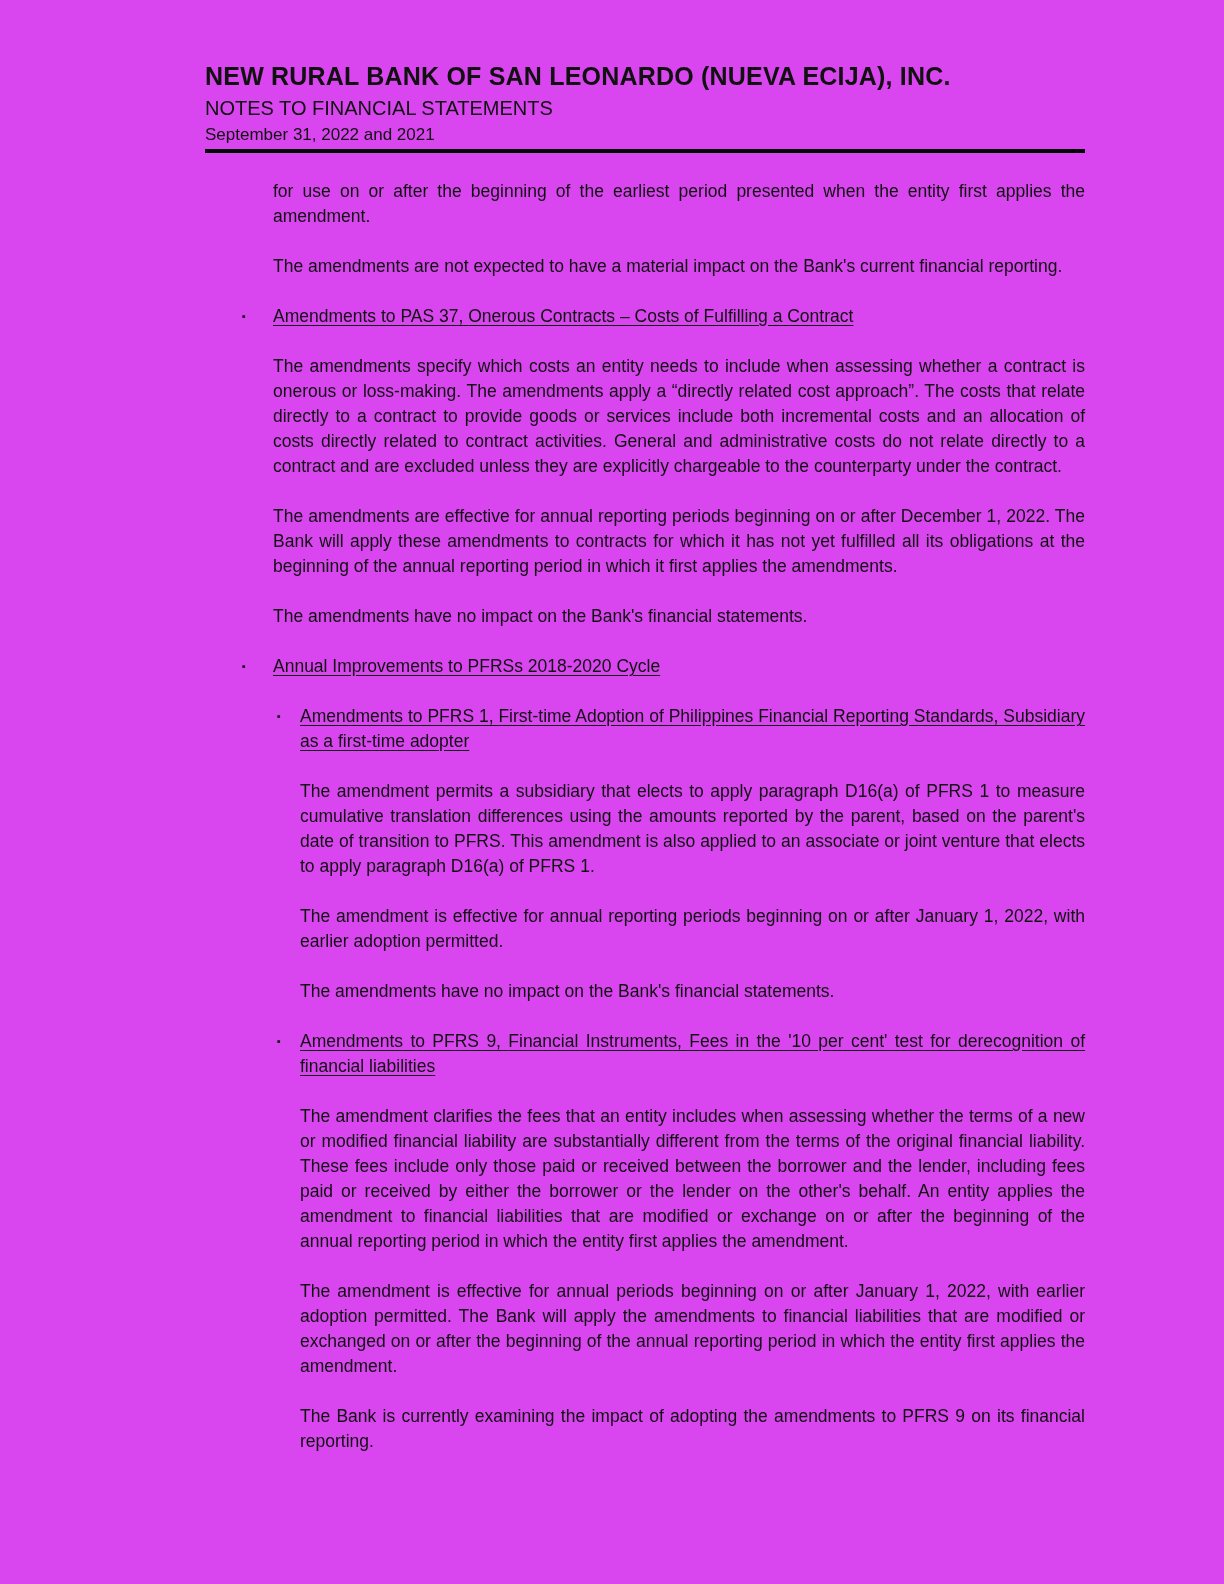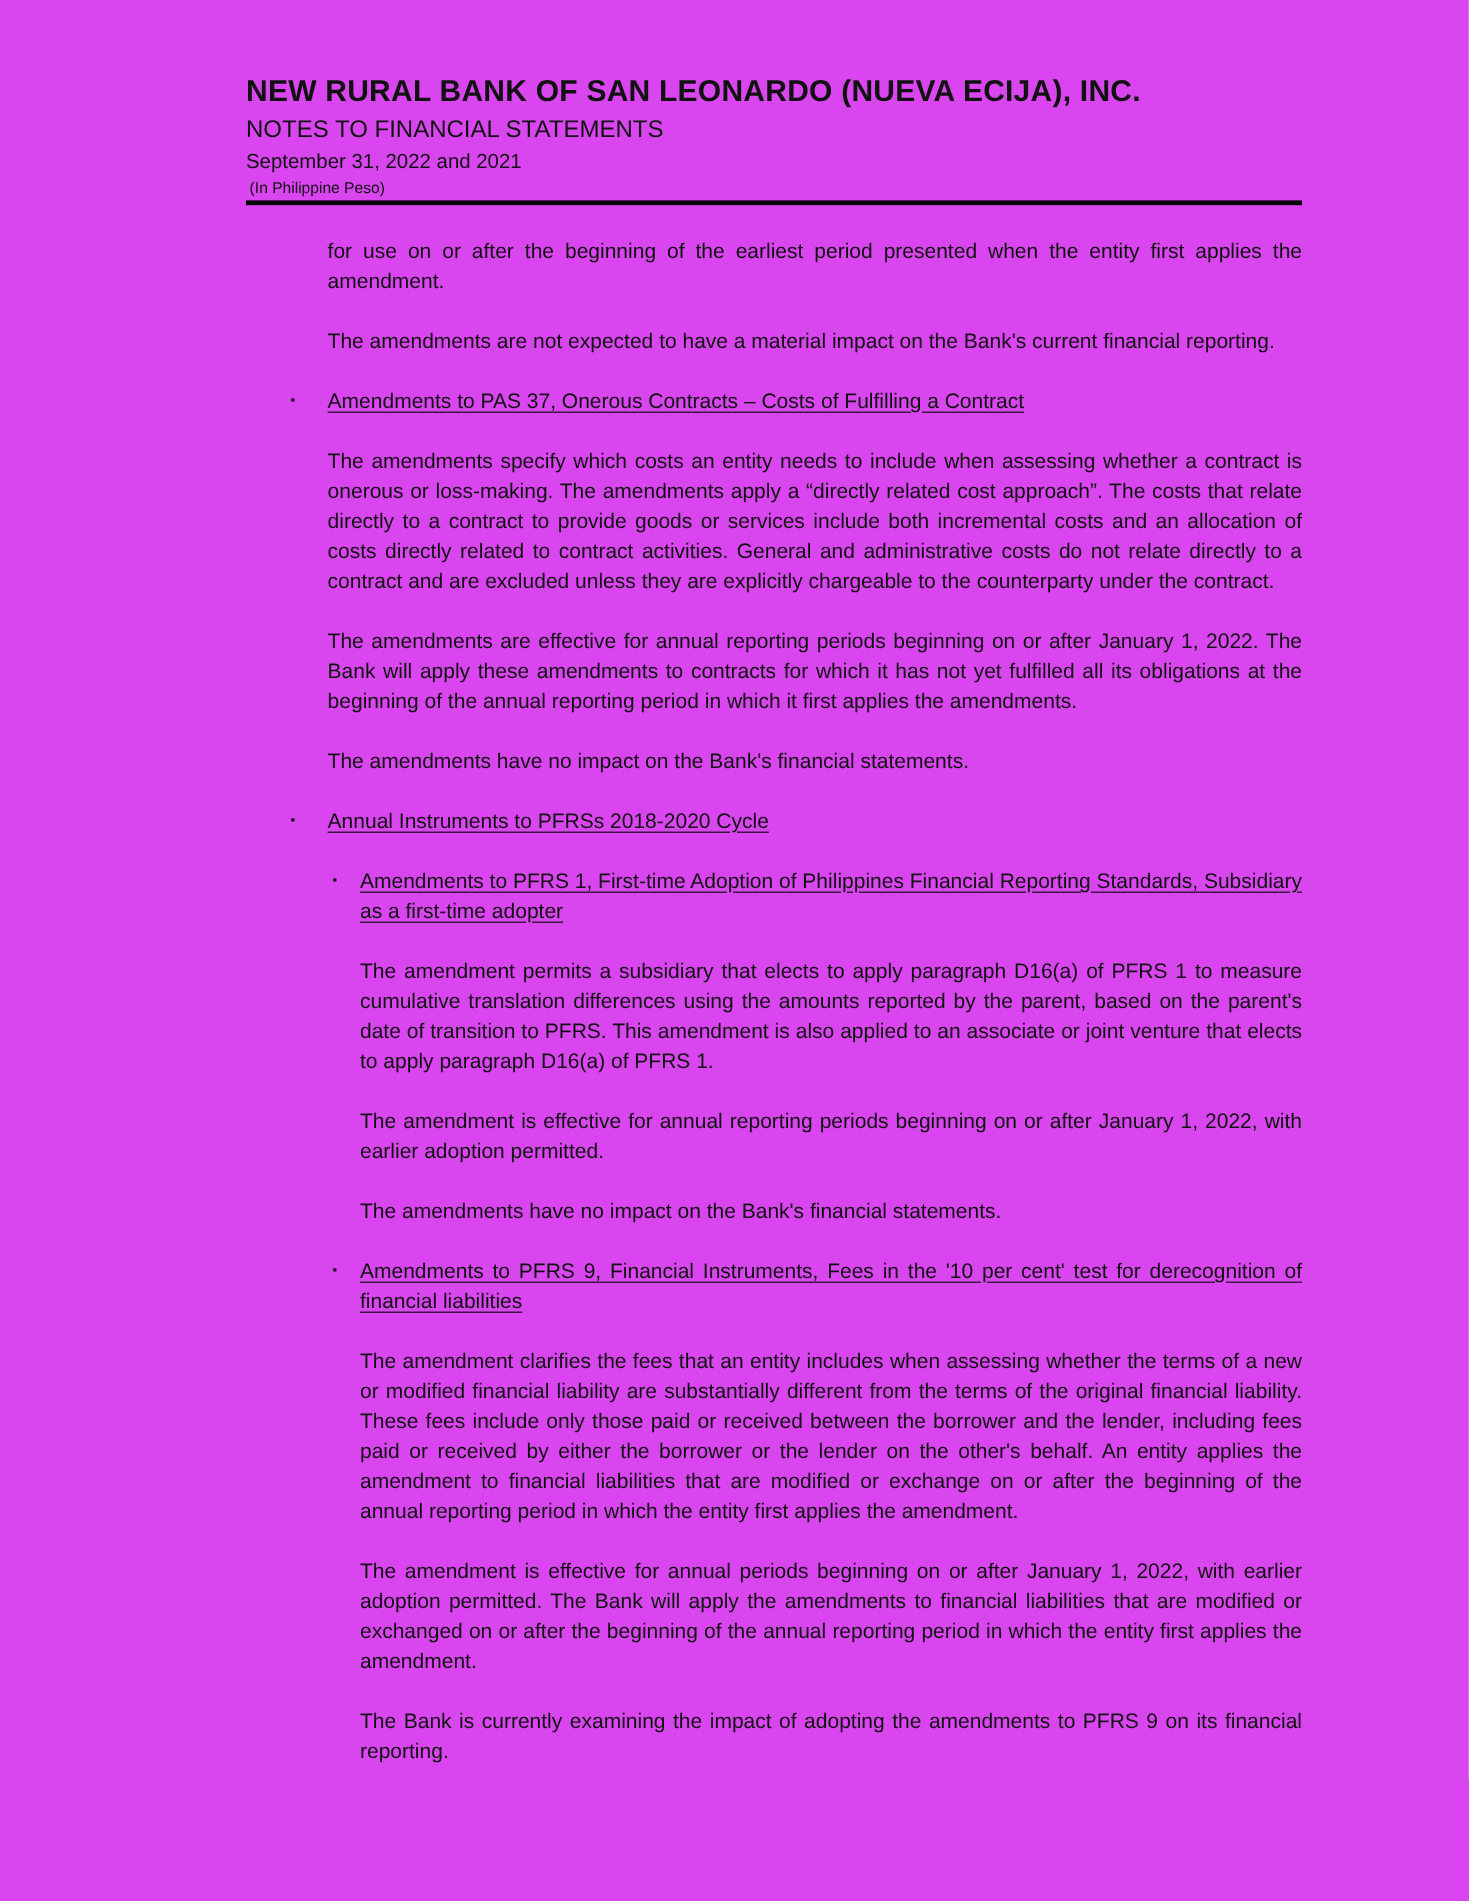--- a/index.html
+++ b/index.html
@@ -80,44 +80,43 @@
 </style>
 </head>
 <body>
 
 <div class="page">
 
   <div class="header">
     <div class="bank-name">NEW RURAL BANK OF SAN LEONARDO (NUEVA ECIJA), INC.</div>
     <div class="doc-title">NOTES TO FINANCIAL STATEMENTS</div>
     <div class="date-line">September 31, 2022 and 2021</div>
-    <div class="currency-note">(In Philippine Peso)</div>
     <div class="rule"></div>
   </div>
 
   <div class="body">
 
     <p class="para">for use on or after the beginning of the earliest period presented when the entity first applies the amendment.</p>
 
     <p class="para">The amendments are not expected to have a material impact on the Bank's current financial reporting.</p>
 
     <div class="bullet heading">
       <span class="marker">▪</span>
       <span class="btext"><span>Amendments to PAS 37, </span><span class="italic">Onerous Contracts – Costs of Fulfilling a Contract</span></span>
     </div>
 
     <p class="para">The amendments specify which costs an entity needs to include when assessing whether a contract is onerous or loss-making. The amendments apply a “directly related cost approach”. The costs that relate directly to a contract to provide goods or services include both incremental costs and an allocation of costs directly related to contract activities. General and administrative costs do not relate directly to a contract and are excluded unless they are explicitly chargeable to the counterparty under the contract.</p>
 
-    <p class="para">The amendments are effective for annual reporting periods beginning on or after January 1, 2022. The Bank will apply these amendments to contracts for which it has not yet fulfilled all its obligations at the beginning of the annual reporting period in which it first applies the amendments.</p>
+    <p class="para">The amendments are effective for annual reporting periods beginning on or after December 1, 2022. The Bank will apply these amendments to contracts for which it has not yet fulfilled all its obligations at the beginning of the annual reporting period in which it first applies the amendments.</p>
 
     <p class="para">The amendments have no impact on the Bank's financial statements.</p>
 
     <div class="bullet heading">
       <span class="marker">▪</span>
-      <span class="btext"><span class="italic">Annual Instruments</span><span> to PFRSs 2018-2020 Cycle</span></span>
+      <span class="btext"><span class="italic">Annual Improvements</span><span> to PFRSs 2018-2020 Cycle</span></span>
     </div>
 
     <div class="bullet heading l2">
       <span class="marker">▪</span>
       <span class="btext"><span>Amendments to PFRS 1, </span><span class="italic">First-time Adoption of Philippines Financial Reporting Standards, Subsidiary as a first-time adopter</span></span>
     </div>
 
     <p class="para l2p">The amendment permits a subsidiary that elects to apply paragraph D16(a) of PFRS 1 to measure cumulative translation differences using the amounts reported by the parent, based on the parent's date of transition to PFRS. This amendment is also applied to an associate or joint venture that elects to apply paragraph D16(a) of PFRS 1.</p>
 
     <p class="para l2p">The amendment is effective for annual reporting periods beginning on or after January 1, 2022, with earlier adoption permitted.</p>

